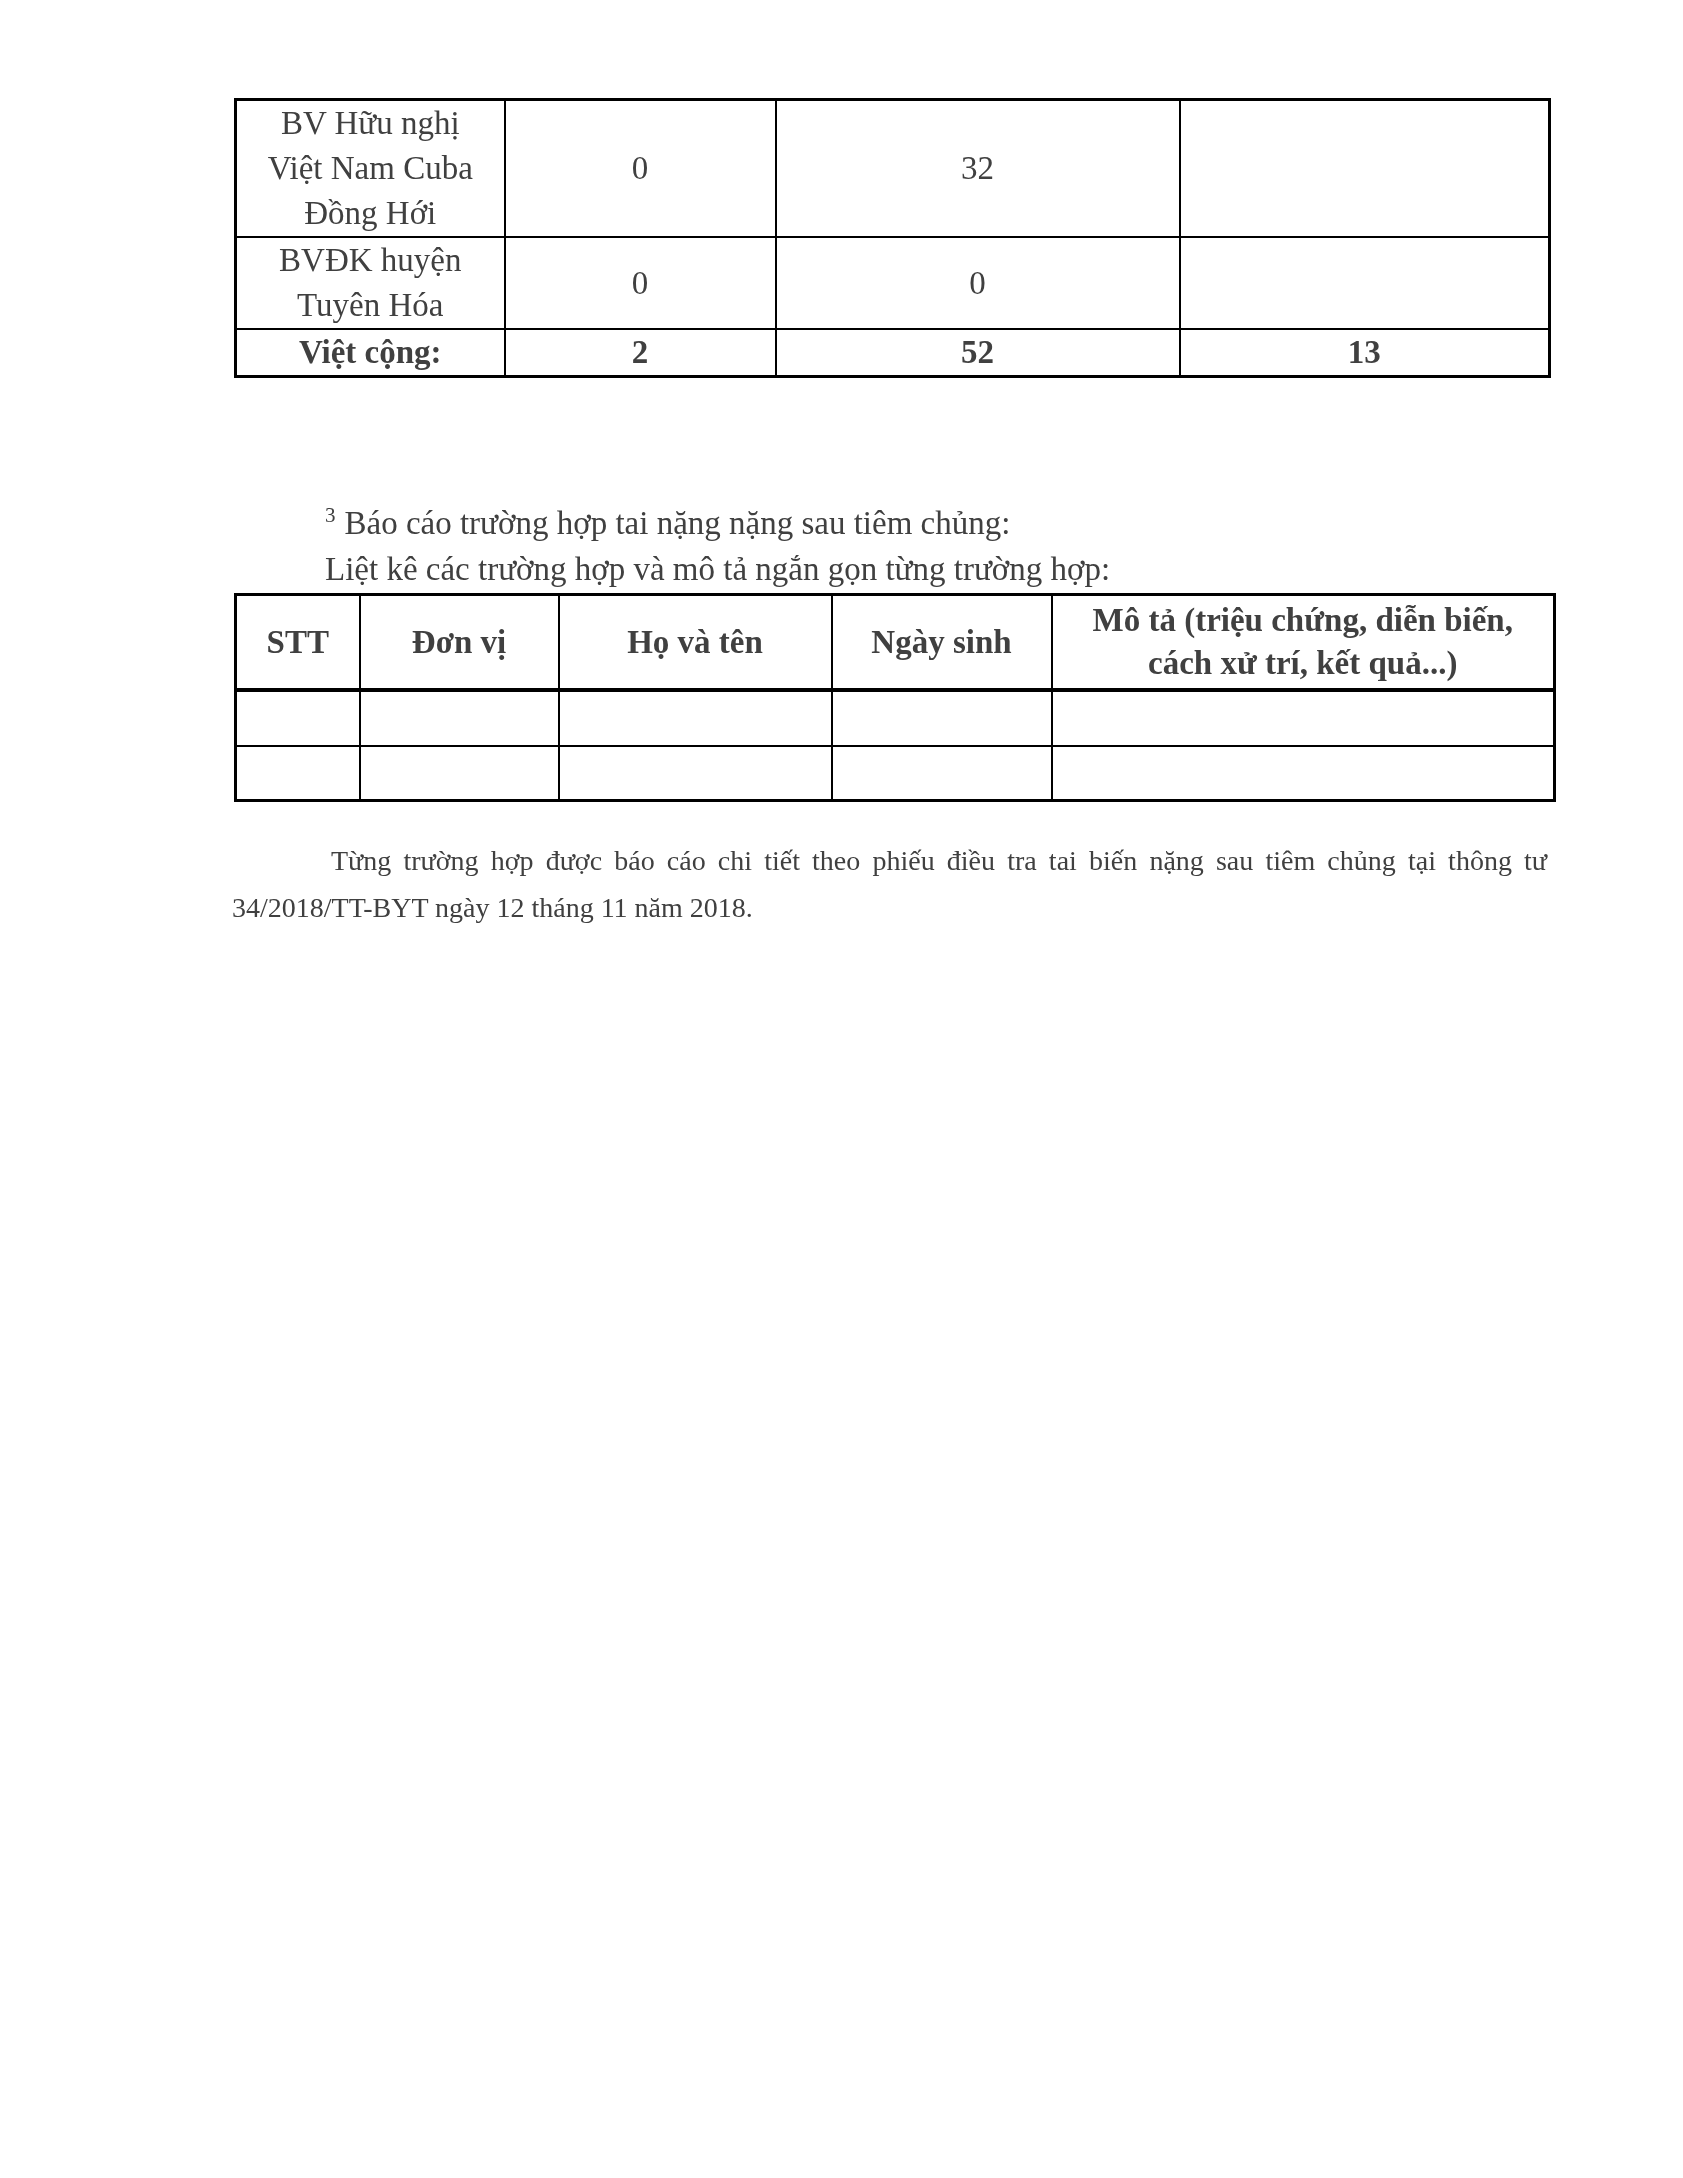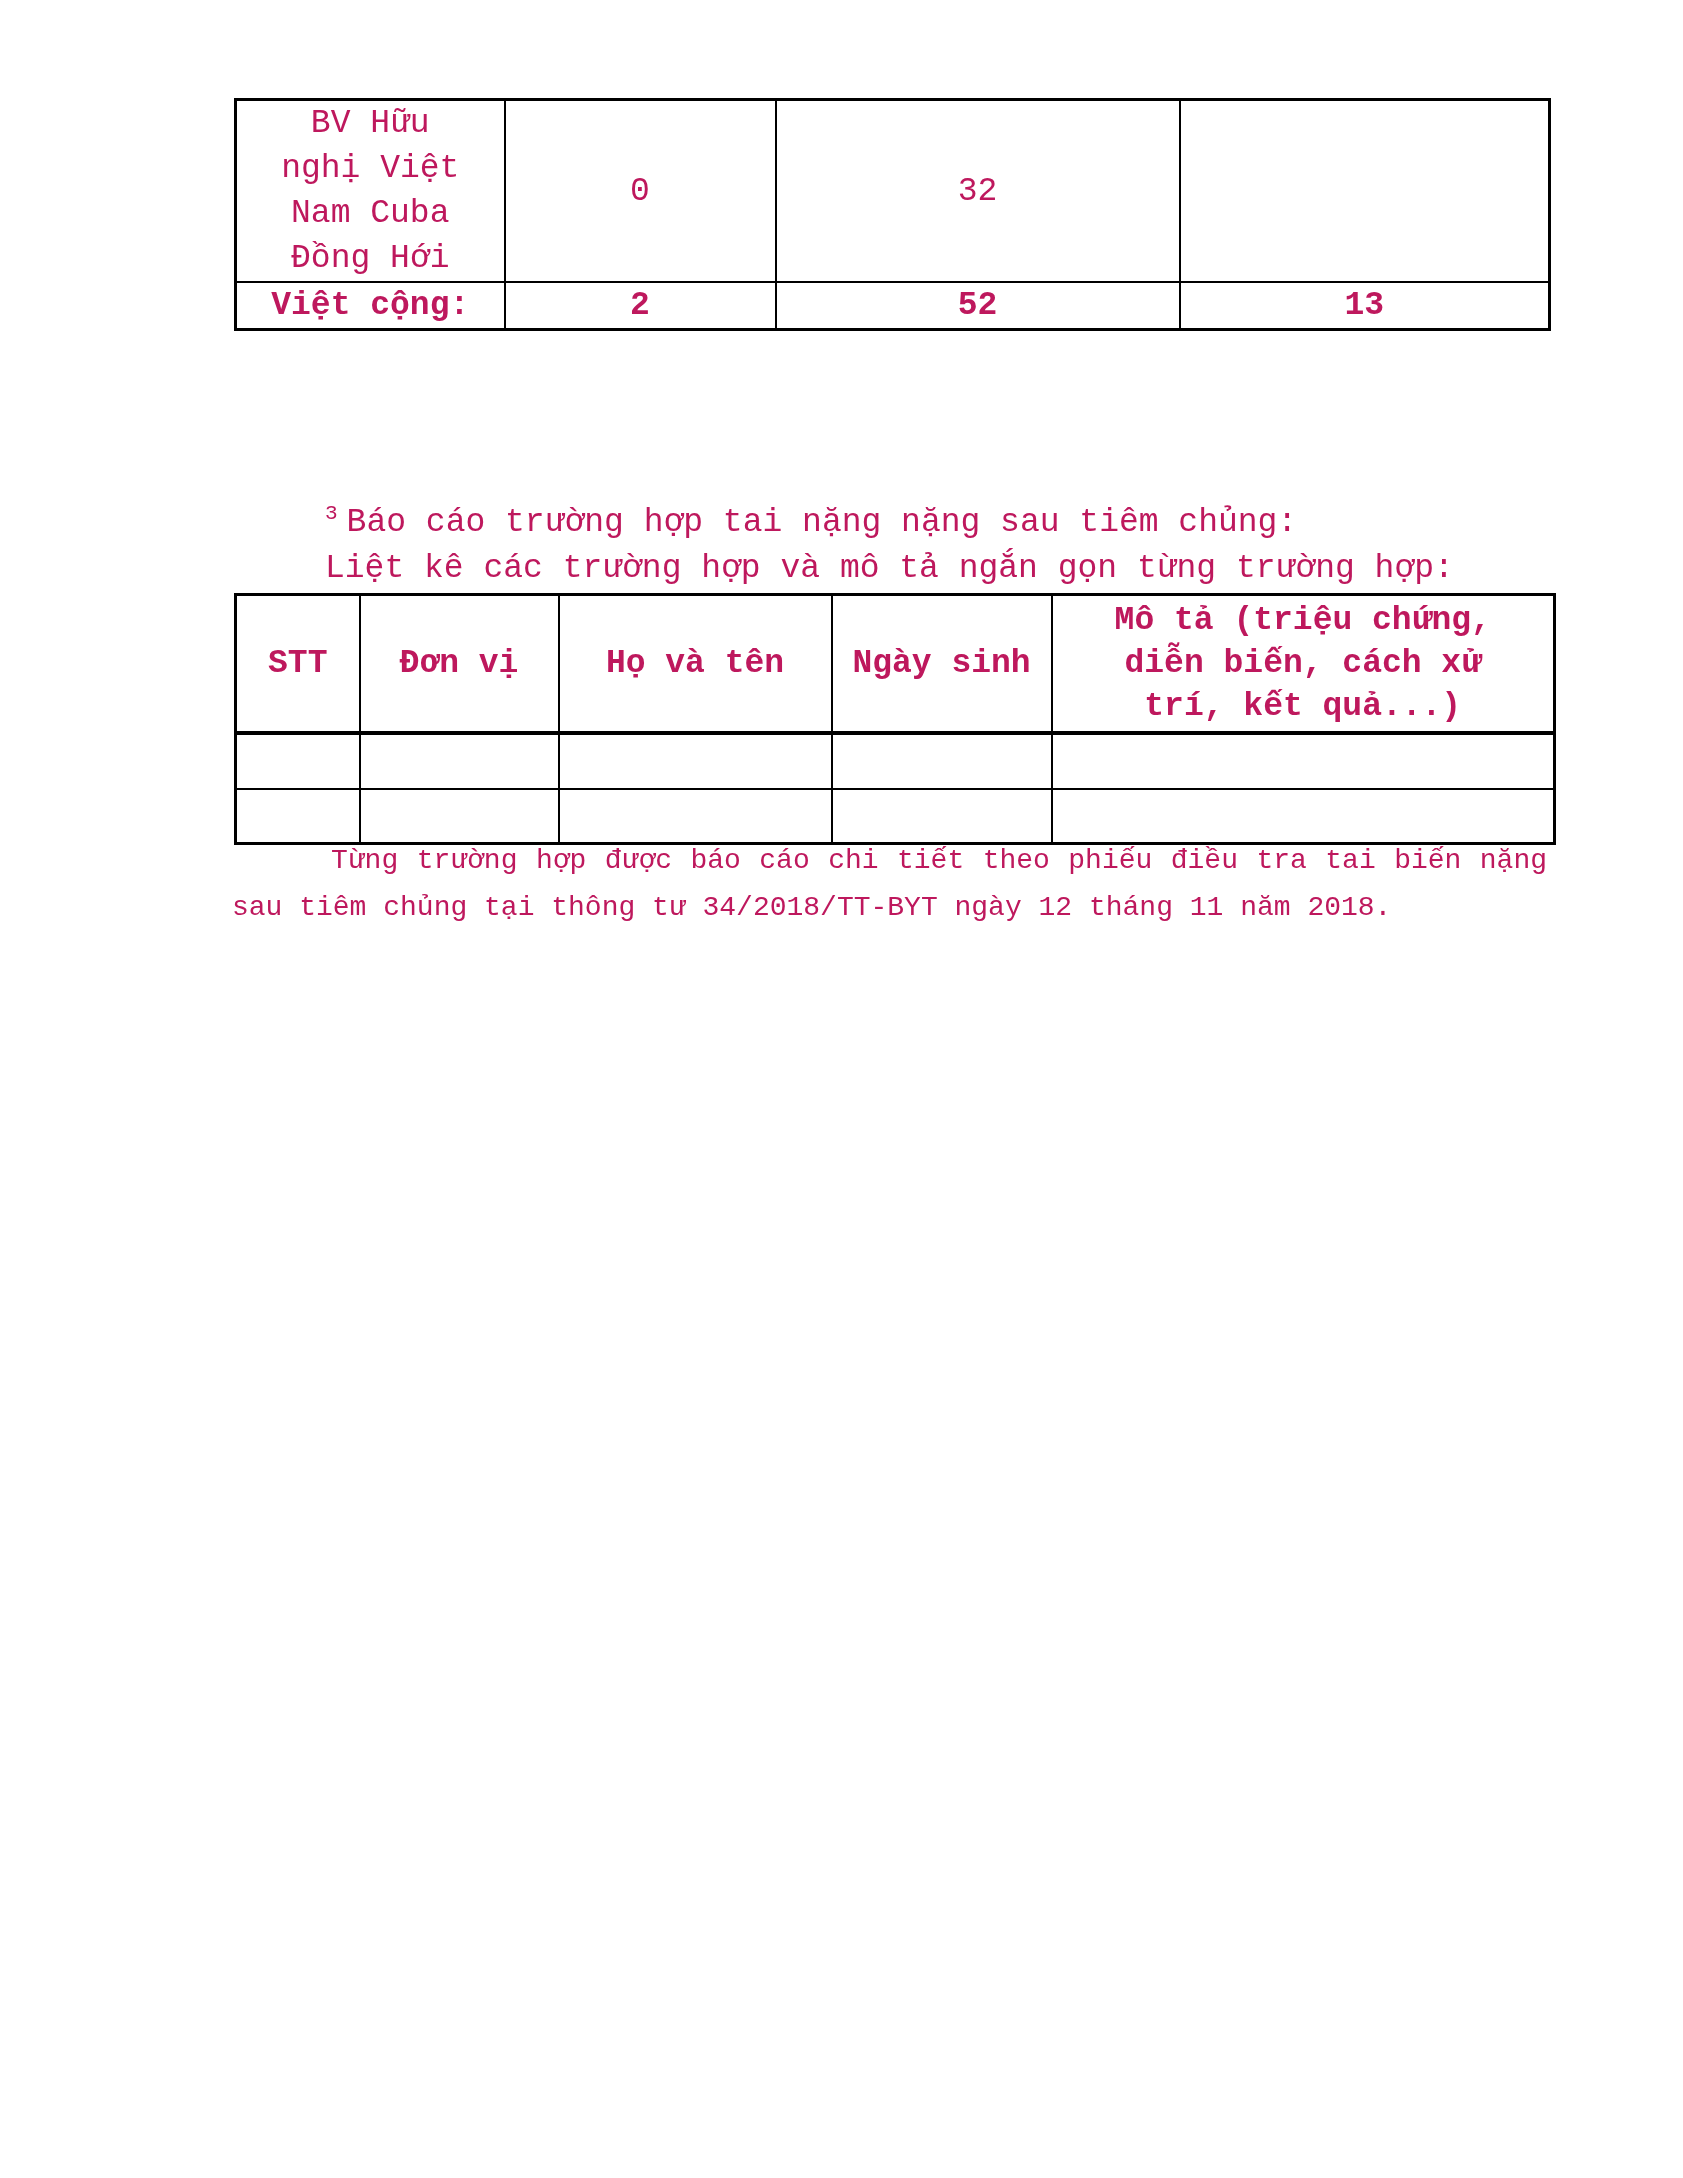--- a/index.html
+++ b/index.html
@@ -1,22 +1,22 @@
 <!DOCTYPE html>
 <html lang="vi"><head>
 <meta charset="utf-8">
 <style>
   html, body { margin: 0; padding: 0; }
   .page {
     position: relative;
     width: 1683px;
     height: 2178px;
     background: #ffffff;
-    color: #be185d;
-    font-family: Liberation Mono, monospace;
+    color: #404040;
+    font-family: Liberation Serif, serif;
     overflow: hidden;
   }
 
   table {
     position: absolute;
     border-collapse: collapse;
     table-layout: fixed;
   }
   td, th {
     border: 2px solid #000000;
@@ -102,20 +102,26 @@
       <col style="width:404px">
       <col style="width:370px">
     </colgroup>
     <tbody>
       <tr class="row-h1">
         <td class="name-cell">BV Hữu nghị Việt Nam Cuba Đồng Hới</td>
         <td>0</td>
         <td>32</td>
         <td></td>
       </tr>
+      <tr class="row-h3">
+        <td class="name-cell">BVĐK huyện Tuyên Hóa</td>
+        <td>0</td>
+        <td>0</td>
+        <td></td>
+      </tr>
       <tr class="row-total">
         <td class="name-cell">Việt cộng:</td>
         <td>2</td>
         <td>52</td>
         <td>13</td>
       </tr>
     </tbody>
   </table>
 
   <div class="footnote">

